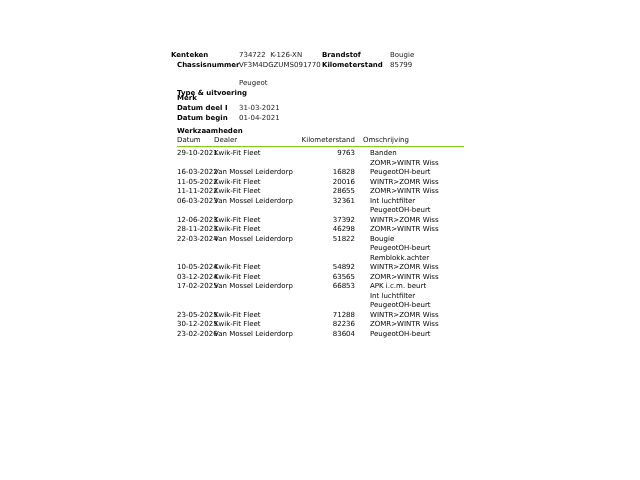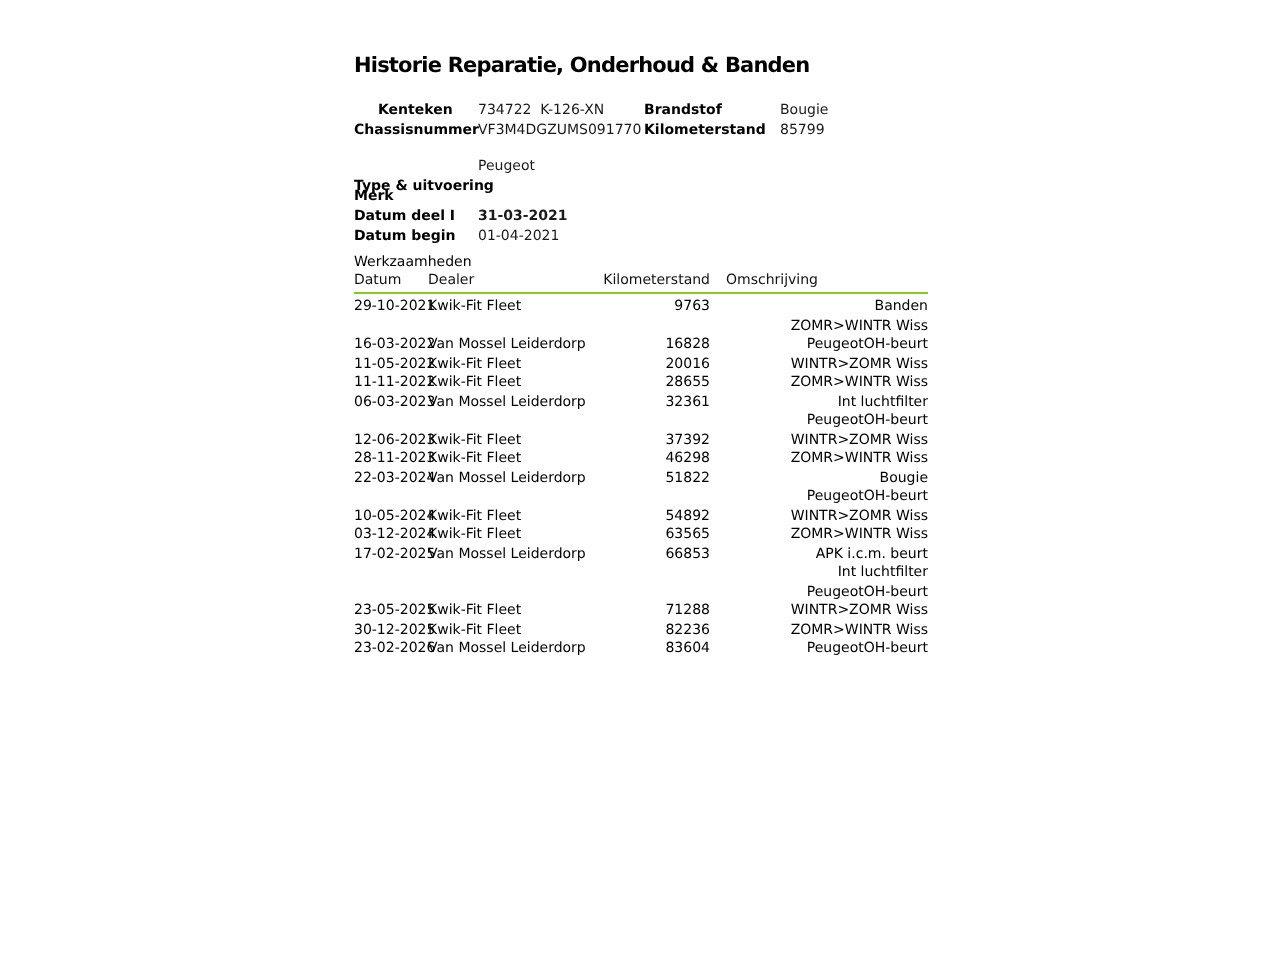--- a/index.html
+++ b/index.html
@@ -7,59 +7,58 @@
   .page{
     position:relative;width:640px;height:480px;background:#ffffff;
     font-family:"DejaVu Sans", sans-serif;font-size:7px;color:#000;
   }
   .abs{position:absolute;white-space:pre;}
   .title{
     font-size:10.5px;font-weight:bold;letter-spacing:-0.4px;color:#000;
   }
   .lbl{font-weight:bold;color:#000;}
   .val{color:#1a1a1a;}
-  .section-heading{font-weight:normal;color:#000;}
+  .section-heading{font-weight:bold;color:#000;}
   .wtable{position:absolute;left:177px;top:136px;width:287px;}
   .trow,.thead-row{
     display:grid;grid-template-columns:37px 76px 65px 109px;
     line-height:9.5px;white-space:pre;
   }
   .thead-row{
     border-bottom:1px solid #84cc16;padding-bottom:2px;margin-bottom:2px;
     line-height:8px;color:#111;
   }
   .cell-kilometerstand{text-align:right;}
-  .cell-omschrijving{padding-left:15px;text-align:right;}
+  .cell-omschrijving{padding-left:15px;}
   .th-kilometerstand{text-align:right;}
   .th-omschrijving{padding-left:8px;}
 </style>
 </head>
 <body>
 
 <div class="page">
 
-  <div class="abs title" style="left:177px;top:27px;">Historie Reparatie, Onderhoud &amp; Banden</div>
 
-  <div class="abs lbl" style="left:177px;top:51px;padding-left:12px;">Kenteken</div>
+  <div class="abs lbl" style="left:159px;top:51px;padding-left:12px;">Kenteken</div>
   <div class="abs val" style="left:239px;top:51px;">734722  K-126-XN</div>
   <div class="abs lbl" style="left:322px;top:51px;">Brandstof</div>
   <div class="abs val" style="left:390px;top:51px;">Bougie</div>
 
   <div class="abs lbl" style="left:177px;top:61px;">Chassisnummer</div>
   <div class="abs val" style="left:239px;top:61px;">VF3M4DGZUMS091770</div>
   <div class="abs lbl" style="left:322px;top:61px;">Kilometerstand</div>
   <div class="abs val" style="left:390px;top:61px;">85799</div>
 
   <div class="abs lbl" style="left:177px;top:94px;">Merk</div>
   <div class="abs val" style="left:239px;top:79px;">Peugeot</div>
 
   <div class="abs lbl" style="left:177px;top:89px;">Type &amp; uitvoering</div>
 
   <div class="abs lbl" style="left:177px;top:104px;">Datum deel I</div>
-  <div class="abs val" style="left:239px;top:104px;font-weight:bold;">31-03-2021</div>
+  <div class="abs val" style="left:239px;top:104px;">31-03-2021</div>
 
   <div class="abs lbl" style="left:177px;top:114px;">Datum begin</div>
   <div class="abs val" style="left:239px;top:114px;">01-04-2021</div>
 
   <div class="abs section-heading" style="left:177px;top:127px;">Werkzaamheden</div>
 
   <div class="wtable">
     <div class="thead-row">
       <div>Datum</div>
       <div>Dealer</div>
@@ -71,20 +70,21 @@
         <div class="trow"><div class="cell-datum"></div><div class="cell-dealer"></div><div class="cell-kilometerstand"></div><div class="cell-omschrijving">ZOMR&gt;WINTR Wiss</div></div>
         <div class="trow"><div class="cell-datum">16-03-2022</div><div class="cell-dealer">Van Mossel Leiderdorp</div><div class="cell-kilometerstand">16828</div><div class="cell-omschrijving">PeugeotOH-beurt</div></div>
         <div class="trow"><div class="cell-datum">11-05-2022</div><div class="cell-dealer">Kwik-Fit Fleet</div><div class="cell-kilometerstand">20016</div><div class="cell-omschrijving">WINTR&gt;ZOMR Wiss</div></div>
         <div class="trow"><div class="cell-datum">11-11-2022</div><div class="cell-dealer">Kwik-Fit Fleet</div><div class="cell-kilometerstand">28655</div><div class="cell-omschrijving">ZOMR&gt;WINTR Wiss</div></div>
         <div class="trow"><div class="cell-datum">06-03-2023</div><div class="cell-dealer">Van Mossel Leiderdorp</div><div class="cell-kilometerstand">32361</div><div class="cell-omschrijving">Int luchtfilter</div></div>
         <div class="trow"><div class="cell-datum"></div><div class="cell-dealer"></div><div class="cell-kilometerstand"></div><div class="cell-omschrijving">PeugeotOH-beurt</div></div>
         <div class="trow"><div class="cell-datum">12-06-2023</div><div class="cell-dealer">Kwik-Fit Fleet</div><div class="cell-kilometerstand">37392</div><div class="cell-omschrijving">WINTR&gt;ZOMR Wiss</div></div>
         <div class="trow"><div class="cell-datum">28-11-2023</div><div class="cell-dealer">Kwik-Fit Fleet</div><div class="cell-kilometerstand">46298</div><div class="cell-omschrijving">ZOMR&gt;WINTR Wiss</div></div>
         <div class="trow"><div class="cell-datum">22-03-2024</div><div class="cell-dealer">Van Mossel Leiderdorp</div><div class="cell-kilometerstand">51822</div><div class="cell-omschrijving">Bougie</div></div>
         <div class="trow"><div class="cell-datum"></div><div class="cell-dealer"></div><div class="cell-kilometerstand"></div><div class="cell-omschrijving">PeugeotOH-beurt</div></div>
+        <div class="trow"><div class="cell-datum"></div><div class="cell-dealer"></div><div class="cell-kilometerstand"></div><div class="cell-omschrijving">Remblokk.achter</div></div>
         <div class="trow"><div class="cell-datum">10-05-2024</div><div class="cell-dealer">Kwik-Fit Fleet</div><div class="cell-kilometerstand">54892</div><div class="cell-omschrijving">WINTR&gt;ZOMR Wiss</div></div>
         <div class="trow"><div class="cell-datum">03-12-2024</div><div class="cell-dealer">Kwik-Fit Fleet</div><div class="cell-kilometerstand">63565</div><div class="cell-omschrijving">ZOMR&gt;WINTR Wiss</div></div>
         <div class="trow"><div class="cell-datum">17-02-2025</div><div class="cell-dealer">Van Mossel Leiderdorp</div><div class="cell-kilometerstand">66853</div><div class="cell-omschrijving">APK i.c.m. beurt</div></div>
         <div class="trow"><div class="cell-datum"></div><div class="cell-dealer"></div><div class="cell-kilometerstand"></div><div class="cell-omschrijving">Int luchtfilter</div></div>
         <div class="trow"><div class="cell-datum"></div><div class="cell-dealer"></div><div class="cell-kilometerstand"></div><div class="cell-omschrijving">PeugeotOH-beurt</div></div>
         <div class="trow"><div class="cell-datum">23-05-2025</div><div class="cell-dealer">Kwik-Fit Fleet</div><div class="cell-kilometerstand">71288</div><div class="cell-omschrijving">WINTR&gt;ZOMR Wiss</div></div>
         <div class="trow"><div class="cell-datum">30-12-2025</div><div class="cell-dealer">Kwik-Fit Fleet</div><div class="cell-kilometerstand">82236</div><div class="cell-omschrijving">ZOMR&gt;WINTR Wiss</div></div>
         <div class="trow"><div class="cell-datum">23-02-2026</div><div class="cell-dealer">Van Mossel Leiderdorp</div><div class="cell-kilometerstand">83604</div><div class="cell-omschrijving">PeugeotOH-beurt</div></div>
       </div>
   </div>

